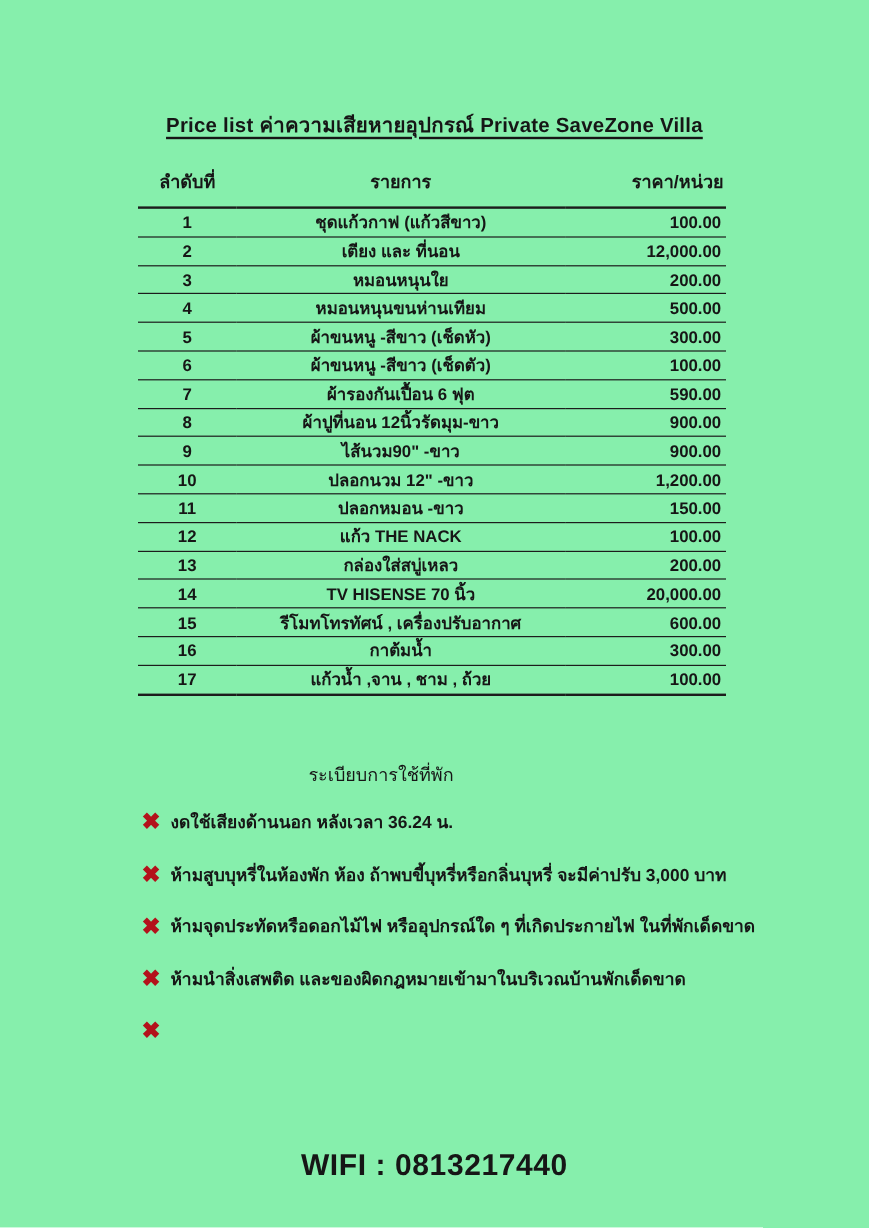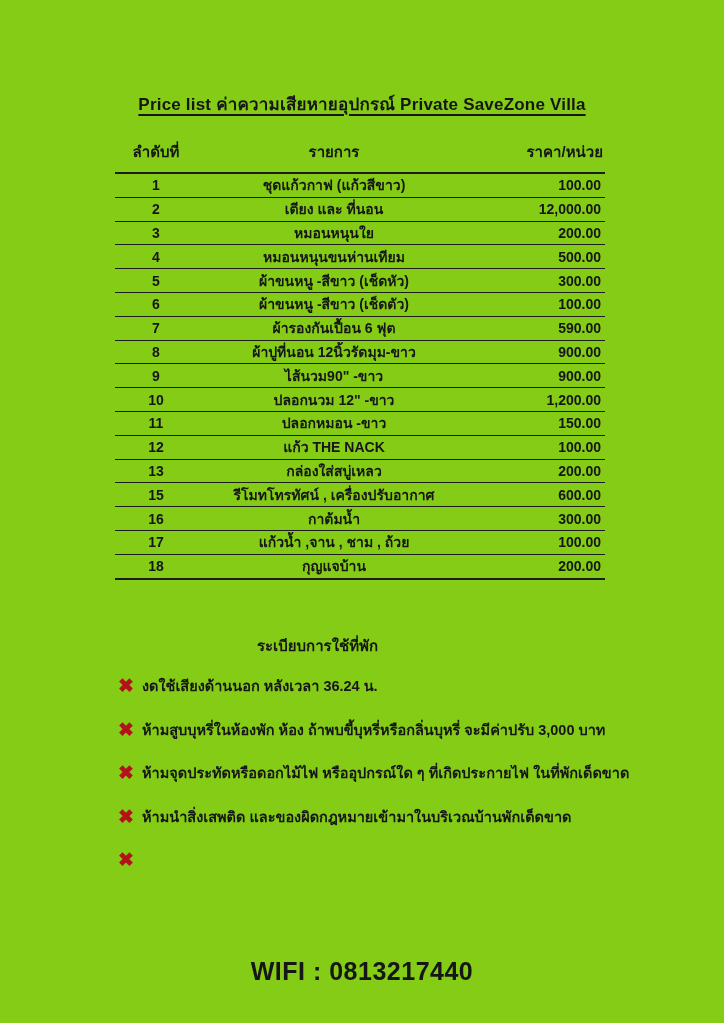--- a/index.html
+++ b/index.html
@@ -4,21 +4,21 @@
 <style>
   html, body {
     margin: 0;
     padding: 0;
     background: #ffffff;
   }
   .page {
     position: relative;
     width: 724px;
     height: 1023px;
-    background: #84cc16;
+    background: #86efac;
     color: #161616;
     font-family: "Liberation Sans", sans-serif;
     overflow: hidden;
   }
 
   
   .doc-title {
     position: absolute;
     top: 90px;
     left: 0;
@@ -69,21 +69,21 @@
   .price-table td.c-price { text-align: right; padding-right: 4px; }
 
   
   .rules-heading {
     position: absolute;
     top: 634px;
     left: 115px;
     width: 405px;
     text-align: center;
     font-size: 15px;
-    font-weight: bold;
+    font-weight: normal;
   }
   .rules-list {
     position: absolute;
     top: 674px;
     left: 118px;
     width: 540px;
   }
   .rule {
     display: flex;
     align-items: center;
@@ -204,44 +204,44 @@
     <td class="c-item">แก้ว THE NACK</td>
     <td class="c-price">100.00</td>
   </tr>
 
   <tr>
     <td class="c-no">13</td>
     <td class="c-item">กล่องใส่สบู่เหลว</td>
     <td class="c-price">200.00</td>
   </tr>
 
+  <tr>
+    <td class="c-no">14</td>
+    <td class="c-item">TV HISENSE 70 นิ้ว</td>
+    <td class="c-price">20,000.00</td>
+  </tr>
 
   <tr>
     <td class="c-no">15</td>
     <td class="c-item">รีโมทโทรทัศน์ , เครื่องปรับอากาศ</td>
     <td class="c-price">600.00</td>
   </tr>
 
   <tr>
     <td class="c-no">16</td>
     <td class="c-item">กาต้มน้ำ</td>
     <td class="c-price">300.00</td>
   </tr>
 
   <tr>
     <td class="c-no">17</td>
     <td class="c-item">แก้วน้ำ ,จาน , ชาม , ถ้วย</td>
     <td class="c-price">100.00</td>
   </tr>
 
-  <tr>
-    <td class="c-no">18</td>
-    <td class="c-item">กุญแจบ้าน</td>
-    <td class="c-price">200.00</td>
-  </tr>
 </tbody>
   </table>
 
   <div class="rules-heading">ระเบียบการใช้ที่พัก</div>
 
   <div class="rules-list">
   <div class="rule">
     <span class="x-mark" style="color: rgb(179, 18, 27);">✖</span>
     <span class="rule-text">งดใช้เสียงด้านนอก หลังเวลา 36.24 น.</span>
   </div>

